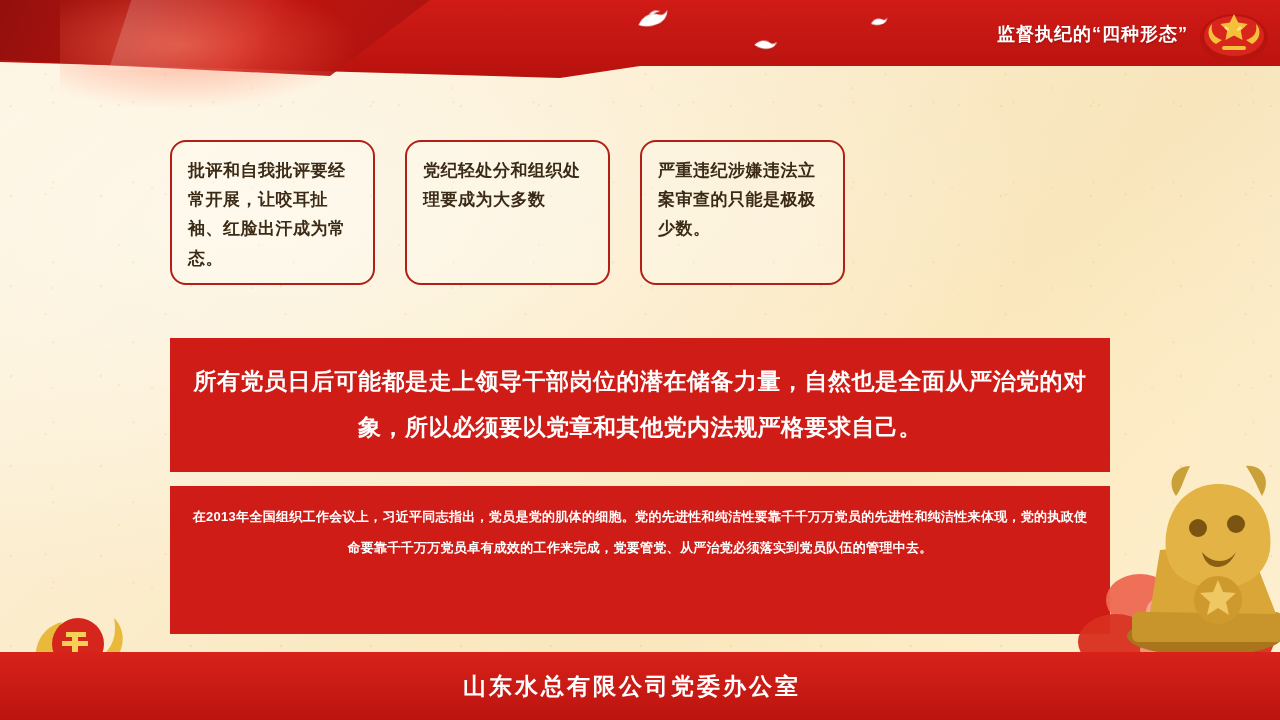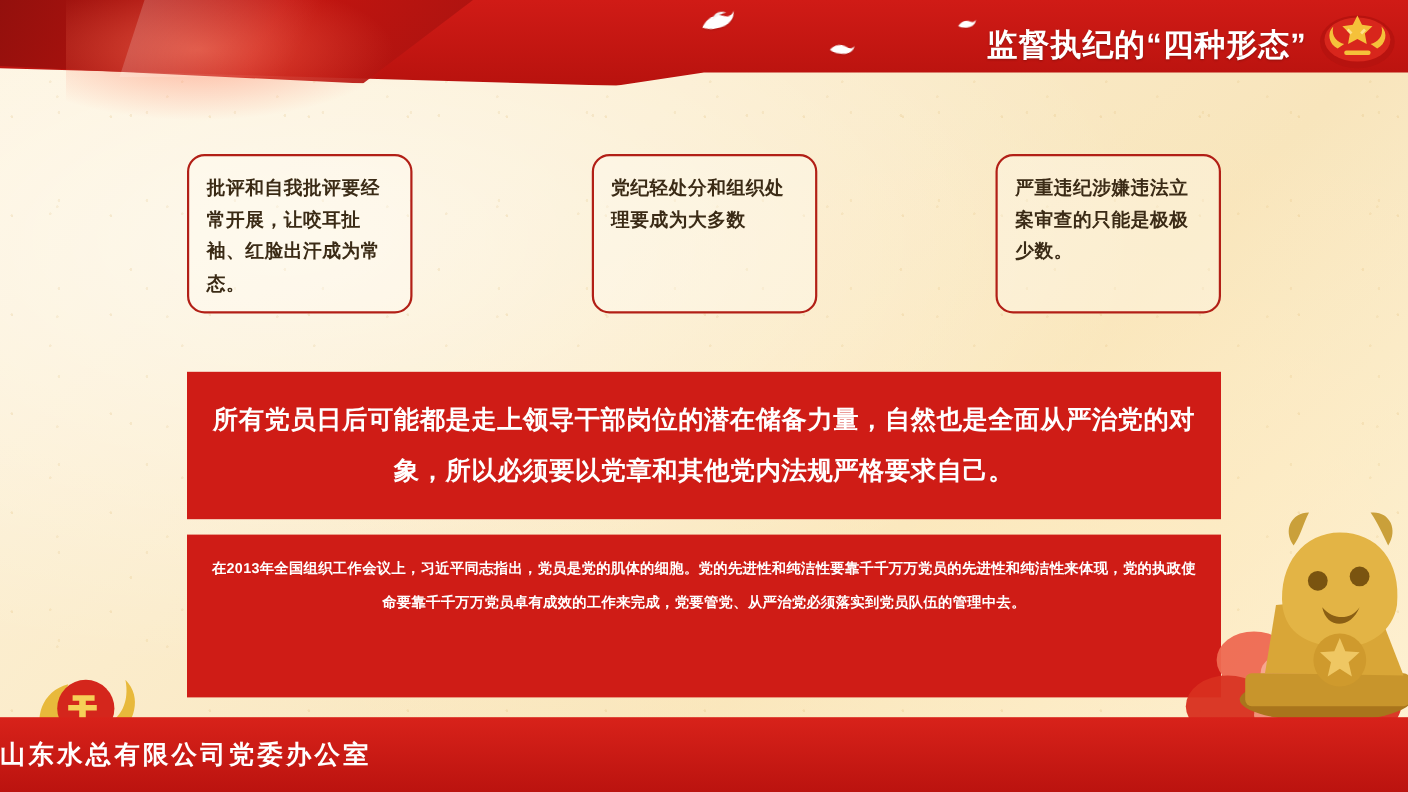--- a/index.html
+++ b/index.html
@@ -66,21 +66,21 @@
     top: 0; left: 120px;
     width: 260px; height: 70px;
     background: linear-gradient(100deg, rgba(255,255,255,0.18) 0%, rgba(255,255,255,0) 60%);
     transform: skewX(-18deg);
   }
   .header-title {
     position: absolute;
     top: 22px;
     right: 92px;
     color: #ffffff;
-    font-size: 28px;
+    font-size: 18px;
     font-weight: bold;
     letter-spacing: 1px;
     white-space: nowrap;
     text-shadow: 0 1px 2px rgba(0,0,0,0.25);
   }
   .emblem {
     position: absolute;
     top: 4px;
     right: 8px;
     width: 76px;
@@ -97,21 +97,20 @@
   }
 
   
   .points {
     position: absolute;
     top: 140px;
     left: 170px;
     width: 940px;
     display: flex;
     gap: 30px;
-    justify-content: space-between;
   }
   .point-box {
     width: 205px;
     min-height: 136px;
     border: 2px solid #b21f16;
     border-radius: 16px;
     padding: 14px 16px 10px 16px;
     box-sizing: border-box;
     background: rgba(255,252,243,0.35);
   }
@@ -166,20 +165,21 @@
     bottom: 0;
     width: 1280px;
     height: 68px;
     background: linear-gradient(180deg, #d8221a 0%, #bb130f 100%);
   }
   .bottom-text {
     position: absolute;
     left: 0;
     bottom: 18px;
     width: 1264px;
+    text-align: center;
     color: #ffffff;
     font-size: 23px;
     font-weight: bold;
     letter-spacing: 3px;
   }
 
   
   .lion {
     position: absolute;
     right: 0;

